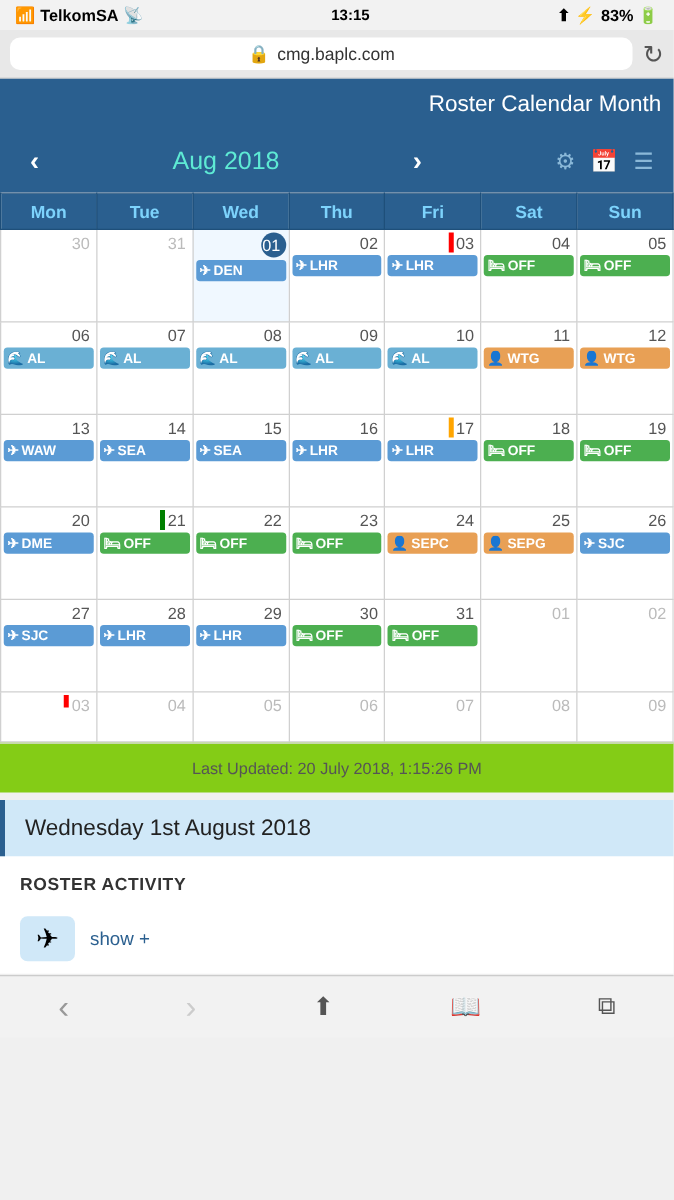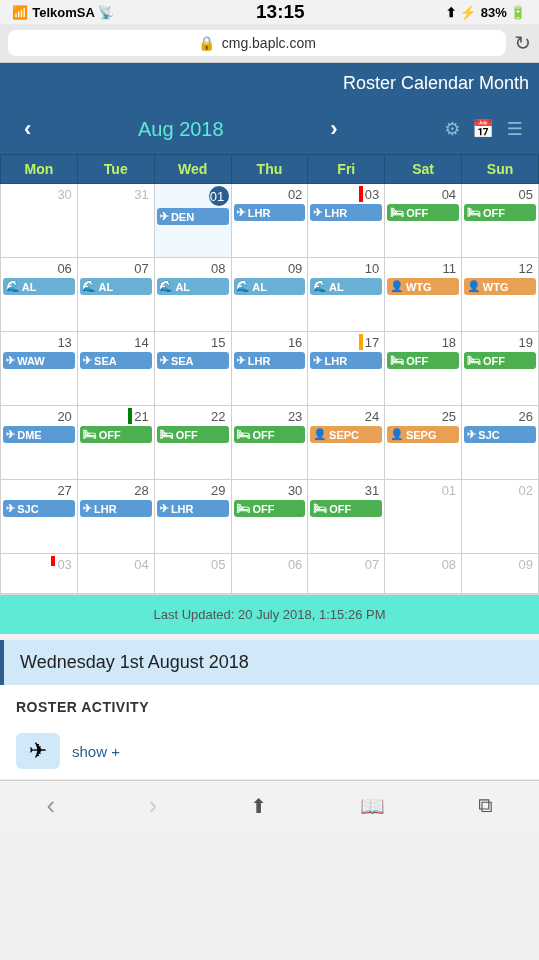--- a/index.html
+++ b/index.html
@@ -74,21 +74,21 @@
       font-size: 20px;
       font-weight: 500;
     }
     .month-nav .icons { display: flex; gap: 12px; }
     .month-nav .icons span { color: #8ab8d8; font-size: 18px; }
 
     
     .calendar { width: 100%; border-collapse: collapse; background: white; }
     .calendar th {
       background: #2a5f8f;
-      color: #bef264;
+      color: #7dd3fc;
       text-align: center;
       padding: 6px 10px;
       font-size: 14px;
       font-weight: 600;
       border: 1px solid #1e4f7a;
     }
     .calendar td {
       border: 1px solid #d0d0d0;
       vertical-align: top;
       width: 77px;
@@ -159,21 +159,21 @@
       margin-right: 2px;
     }
     .date-with-marker {
       display: flex;
       align-items: flex-start;
       justify-content: flex-end;
     }
 
     
     .last-updated {
-      background: #5eead4;
+      background: #84cc16;
       text-align: center;
       padding: 12px;
       font-size: 13px;
       color: #555;
       border-top: 1px solid #ddd;
     }
 
     
     .selected-day {
       background: white;
@@ -235,21 +235,21 @@
   </style>
 </head>
 <body>
 
 <div class="status-bar">
   <div class="status-left">
     <span>📶</span>
     <span>TelkomSA</span>
     <span>📡</span>
   </div>
-  <div style="font-size:19px;font-weight:600;">13:15</div>
+  <div style="font-size:12px;font-weight:600;">13:15</div>
   <div class="status-right">
     <span>⬆</span>
     <span>⚡</span>
     <span>83%</span>
     <span>🔋</span>
   </div>
 </div>
 
 <div class="browser-bar">
   <div class="url-bar">

